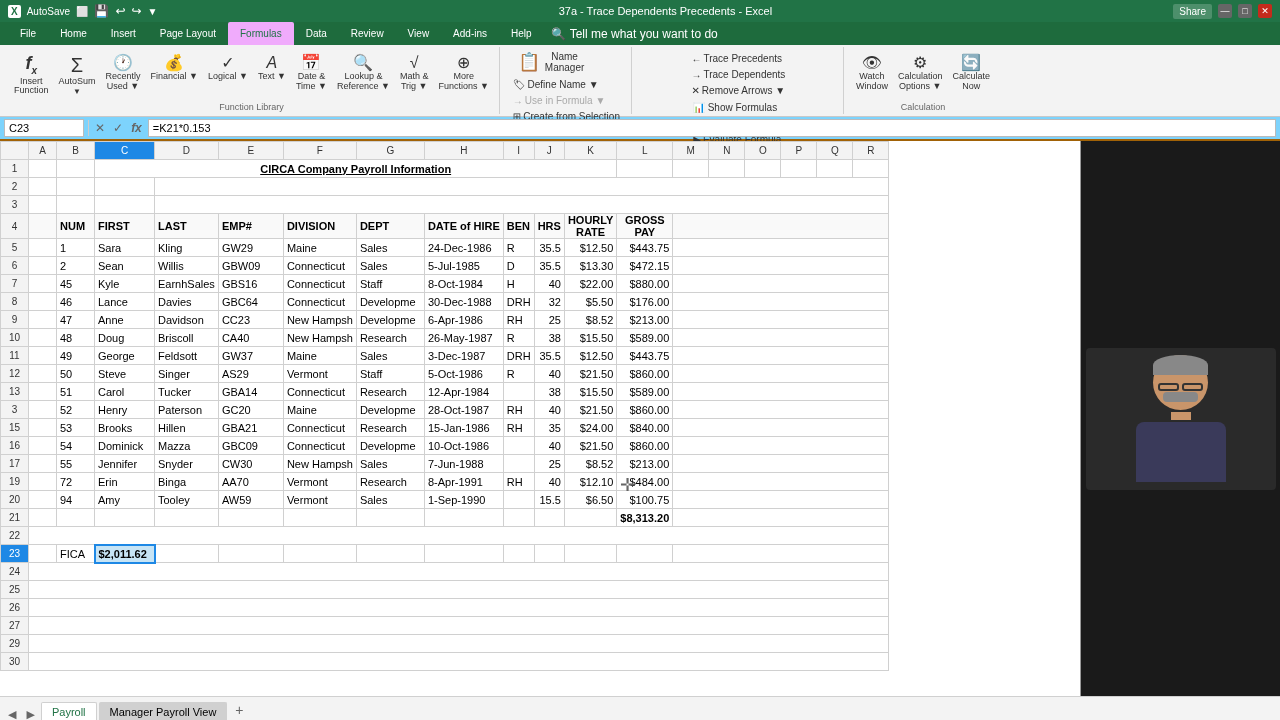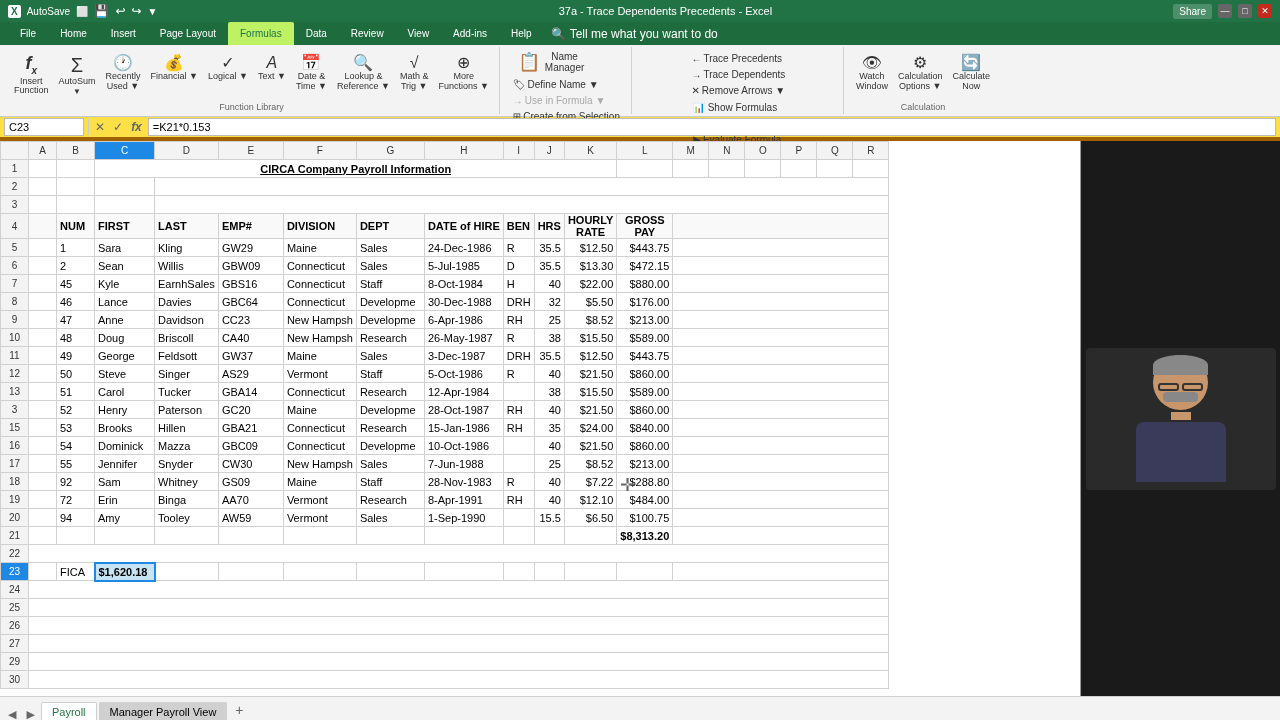--- a/index.html
+++ b/index.html
@@ -25,21 +25,21 @@
     
     .ribbon { background: #217346; }
     .ribbon-tabs { display: flex; background: #1e6b3d; padding: 0 8px; }
     .ribbon-tab {
       padding: 6px 12px;
       color: white;
       cursor: pointer;
       font-size: 10px;
       border-radius: 2px 2px 0 0;
     }
-    .ribbon-tab.active { background: #bef264; color: #217346; font-weight: 500; }
+    .ribbon-tab.active { background: #f0abfc; color: #217346; font-weight: 500; }
 
     .ribbon-content {
       background: #f3f3f3;
       border-bottom: 1px solid #c8c8c8;
       display: flex;
       padding: 2px 4px;
       gap: 2px;
       height: 72px;
     }
     .ribbon-group {
@@ -81,22 +81,22 @@
       cursor: pointer;
       border-radius: 2px;
       font-size: 10px;
       color: #333;
       white-space: nowrap;
     }
 
     
     .formula-bar {
       height: 24px;
-      background: #fde047;
-      border-bottom: 4px solid #a16207;
+      background: #7dd3fc;
+      border-bottom: 2px solid #a16207;
       display: flex;
       align-items: center;
       padding: 0 4px;
       gap: 4px;
     }
     .name-box {
       width: 80px;
       height: 18px;
       border: 1px solid #bbb;
       padding: 0 4px;
@@ -685,36 +685,20 @@
               <td>New Hampsh</td>
               <td>Sales</td>
               <td>7-Jun-1988</td>
               <td></td>
               <td class="num-cell">25</td>
               <td class="currency-cell">$8.52</td>
               <td class="currency-cell">$213.00</td>
               <td colspan="6"></td>
             </tr>
           <tr>
-              <td class="row-header">18</td>
-              <td></td>
-              <td>92</td>
-              <td>Sam</td>
-              <td>Whitney</td>
-              <td>GS09</td>
-              <td>Maine</td>
-              <td>Staff</td>
-              <td>28-Nov-1983</td>
-              <td>R</td>
-              <td class="num-cell">40</td>
-              <td class="currency-cell">$7.22</td>
-              <td class="currency-cell">$288.80</td>
-              <td colspan="6"></td>
-            </tr>
-          <tr>
               <td class="row-header">19</td>
               <td></td>
               <td>72</td>
               <td>Erin</td>
               <td>Binga</td>
               <td>AA70</td>
               <td>Vermont</td>
               <td>Research</td>
               <td>8-Apr-1991</td>
               <td>RH</td>
@@ -759,21 +743,21 @@
 
           <tr>
               <td class="row-header">22</td>
               <td colspan="18"></td>
             </tr>
 
           <tr>
               <td class="row-header active-row-header">23</td>
               <td></td>
               <td>FICA</td>
-              <td class="selected-cell formula-cell" style="font-weight:bold;">$1,620.18</td>
+              <td class="selected-cell formula-cell" style="font-weight:bold;">$2,011.62</td>
               <td></td>
               <td></td>
               <td></td>
               <td></td>
               <td></td>
               <td></td>
               <td></td>
               <td></td>
               <td></td>
               <td colspan="6"></td>

